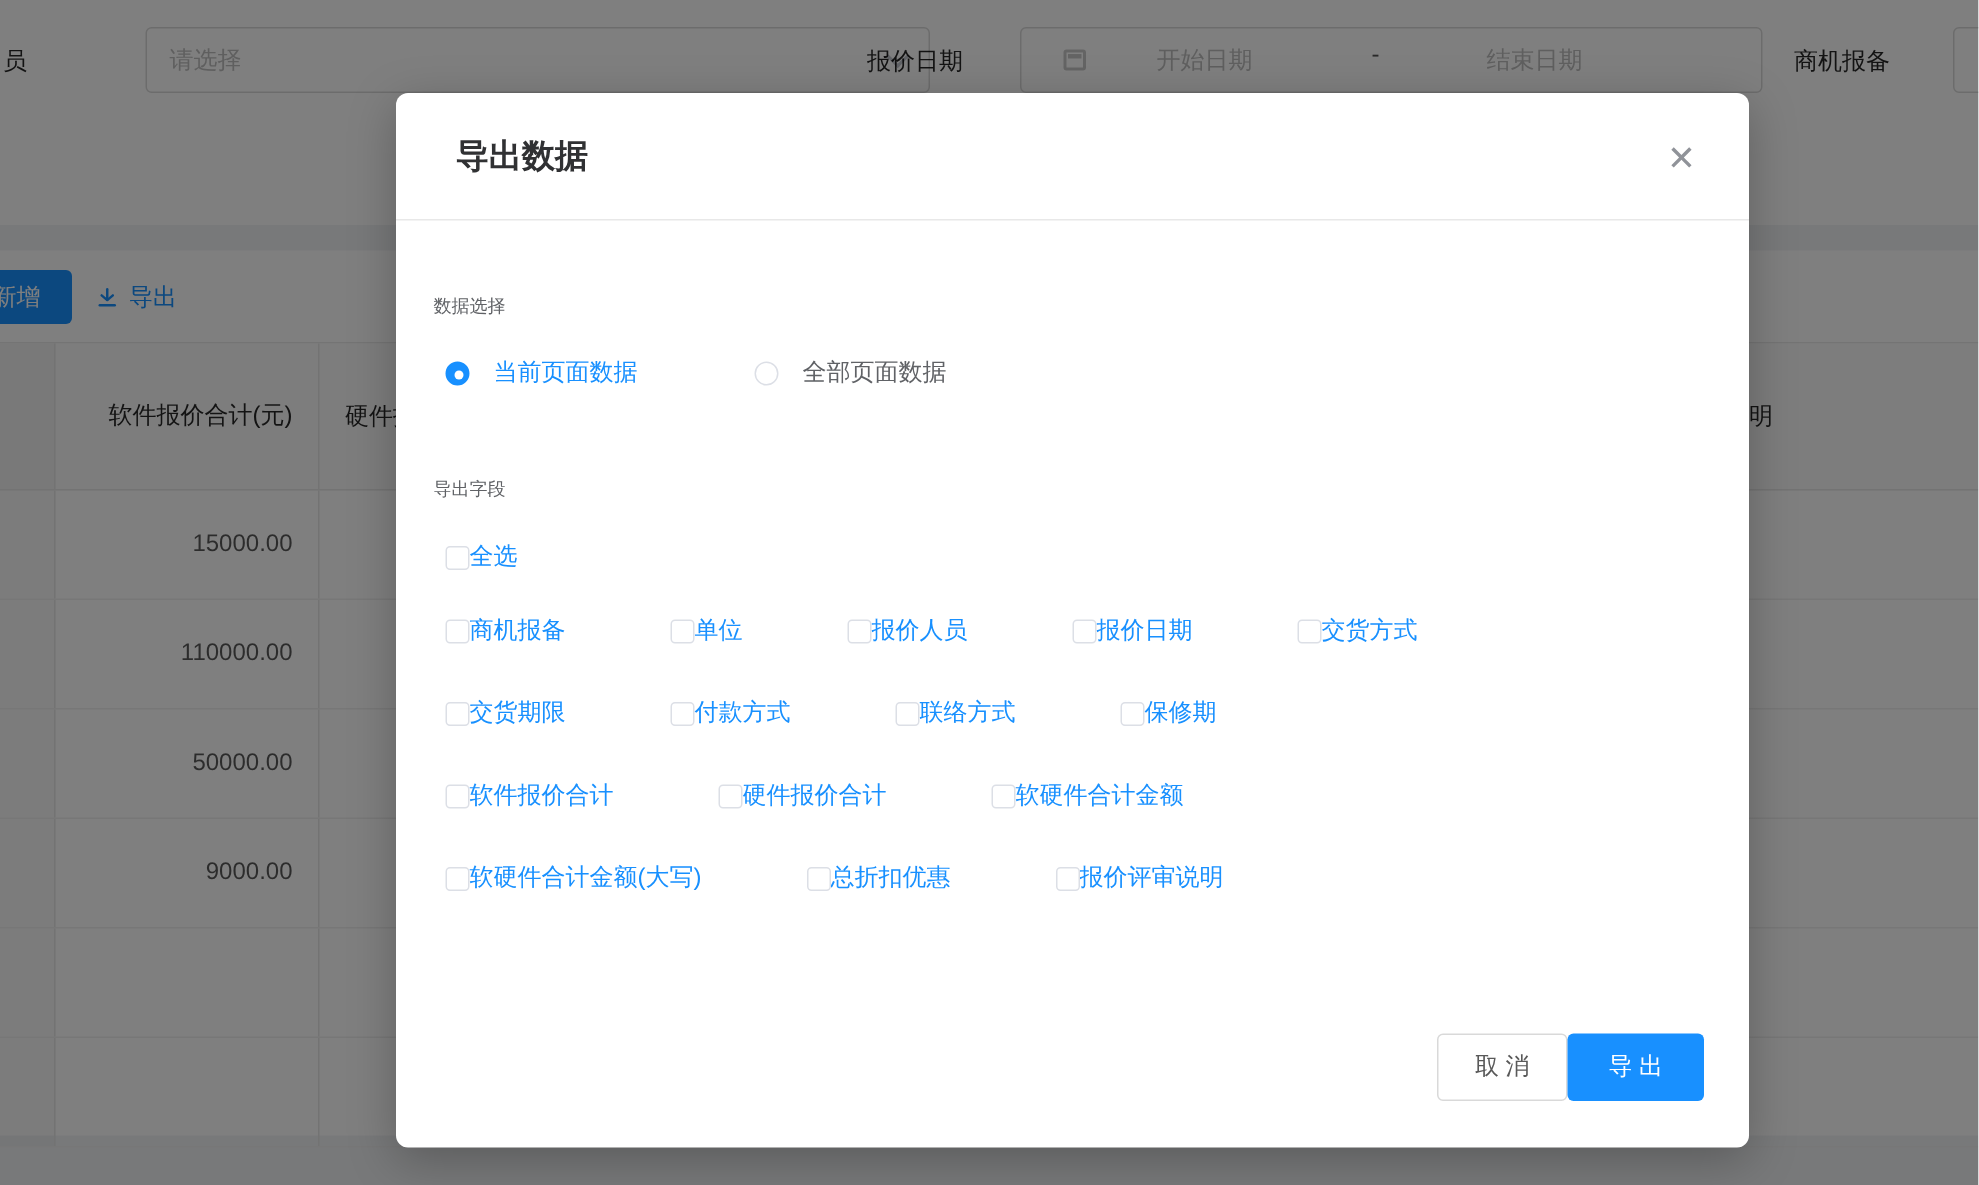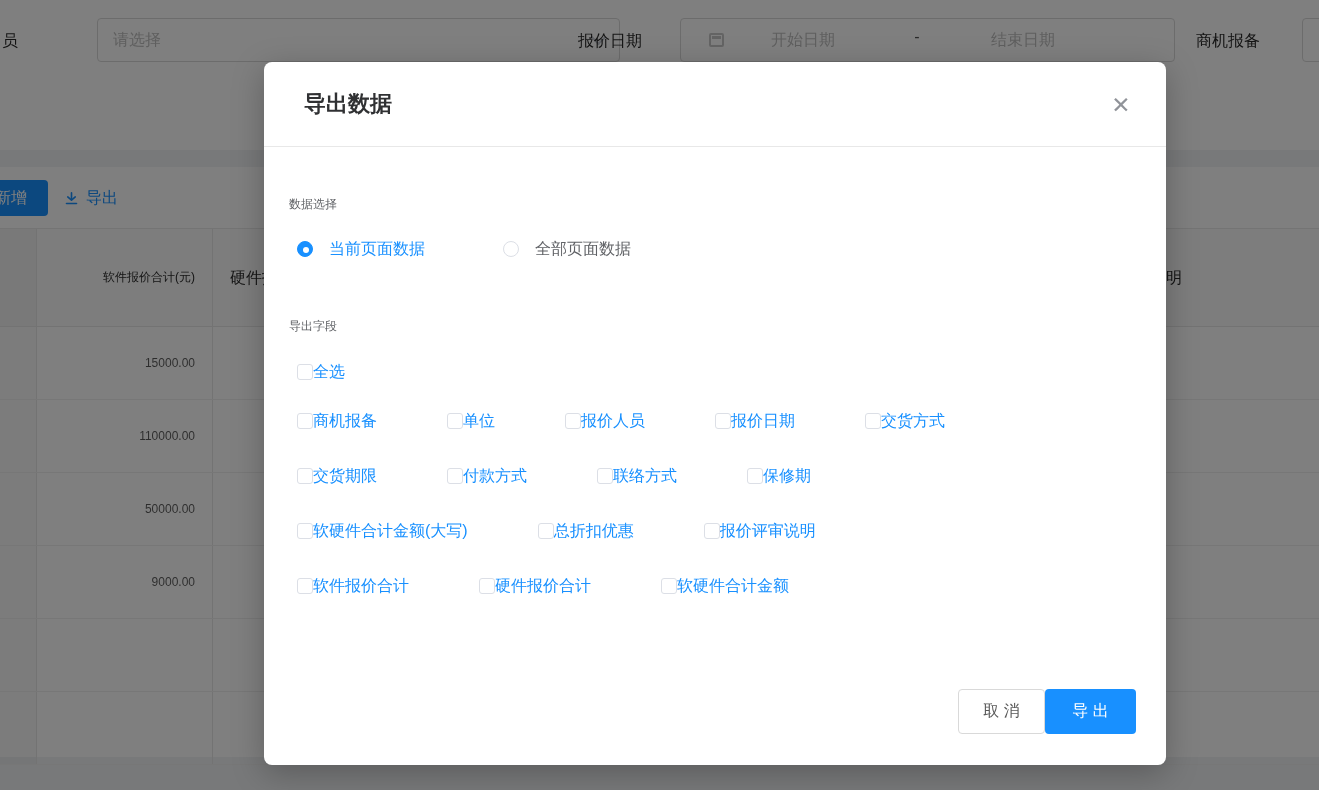--- a/index.html
+++ b/index.html
@@ -22,21 +22,21 @@
   .dr-sep{position:absolute;left:228px;top:9px;width:16px;text-align:center;font-size:16px;color:#555}
   .dr-end{position:absolute;left:310px;top:11px}
   .biz-input{position:absolute;left:1302px;top:18px;width:90px;height:44px}
 
   .table-card{position:absolute;left:0;top:167px;width:1319px;height:590px;background:#fff}
   .toolbar{position:relative;height:61px;border-bottom:1px solid #e8e8e8}
   .add-btn{position:absolute;left:-26px;top:13px;width:74px;height:36px;background:#1890ff;border-radius:4px;color:#fff;font-size:16px;display:flex;align-items:center;justify-content:center;cursor:pointer}
   .export-link{position:absolute;left:64px;top:19px;height:24px;display:flex;align-items:center;gap:7px;color:#1890ff;font-size:16px;cursor:pointer}
   .thead{position:relative;height:97px;background:#fafafa;border-bottom:1px solid #e6e6e6}
   .c0{position:absolute;left:0;top:0;bottom:0;width:36px;border-right:1px solid #e6e6e6;background:rgba(0,0,0,.03)}
-  .c1{position:absolute;left:36px;top:0;bottom:0;width:177px;border-right:1px solid #e6e6e6;display:flex;align-items:center;justify-content:flex-end;padding-right:17px;box-sizing:border-box;font-size:12px}
+  .c1{position:absolute;left:36px;top:0;bottom:0;width:177px;border-right:1px solid #e6e6e6;display:flex;align-items:center;justify-content:flex-end;padding-right:17px;box-sizing:border-box;font-size:16px}
   .hcell{color:rgba(0,0,0,.85)}
   .c2h{position:absolute;left:230px;top:50%;transform:translateY(-50%);font-size:16px;color:rgba(0,0,0,.85);white-space:nowrap}
   .c3h{position:absolute;left:1086px;top:50%;transform:translateY(-50%);font-size:16px;color:rgba(0,0,0,.85);white-space:nowrap}
   .trow{position:relative;height:72px;border-bottom:1px solid #efefef}
   .vcell{color:rgba(0,0,0,.65)}
 
   
   .mask{position:absolute;inset:0;background:rgba(0,0,0,.5);z-index:10}
   .modal{position:absolute;left:264px;top:62px;width:902px;height:703px;background:#fff;border-radius:8px;z-index:20;box-shadow:0 8px 32px rgba(0,0,0,.25)}
   .modal-header{height:85px;border-bottom:1px solid #e8e8e8;display:flex;align-items:center;padding-left:40px;box-sizing:border-box}
@@ -219,48 +219,48 @@
 
         <div class="cbx-item on">
           <span class="cbx"></span>
           <span class="clabel">保修期</span>
         </div>
       </div>
     <div class="field-row">
 
         <div class="cbx-item on">
           <span class="cbx"></span>
+          <span class="clabel">软件报价合计</span>
+        </div>
+
+        <div class="cbx-item on">
+          <span class="cbx"></span>
+          <span class="clabel">硬件报价合计</span>
+        </div>
+
+        <div class="cbx-item on">
+          <span class="cbx"></span>
+          <span class="clabel">软硬件合计金额</span>
+        </div>
+      </div>
+    <div class="field-row">
+
+        <div class="cbx-item on">
+          <span class="cbx"></span>
           <span class="clabel">软硬件合计金额(大写)</span>
         </div>
 
         <div class="cbx-item on">
           <span class="cbx"></span>
           <span class="clabel">总折扣优惠</span>
         </div>
 
         <div class="cbx-item on">
           <span class="cbx"></span>
           <span class="clabel">报价评审说明</span>
-        </div>
-      </div>
-    <div class="field-row">
-
-        <div class="cbx-item on">
-          <span class="cbx"></span>
-          <span class="clabel">软件报价合计</span>
-        </div>
-
-        <div class="cbx-item on">
-          <span class="cbx"></span>
-          <span class="clabel">硬件报价合计</span>
-        </div>
-
-        <div class="cbx-item on">
-          <span class="cbx"></span>
-          <span class="clabel">软硬件合计金额</span>
         </div>
       </div>
   </div>
 
   <div class="modal-footer">
     <div class="btn btn-cancel">取 消</div>
     <div class="btn btn-primary">导 出</div>
   </div>
 </div>
 

